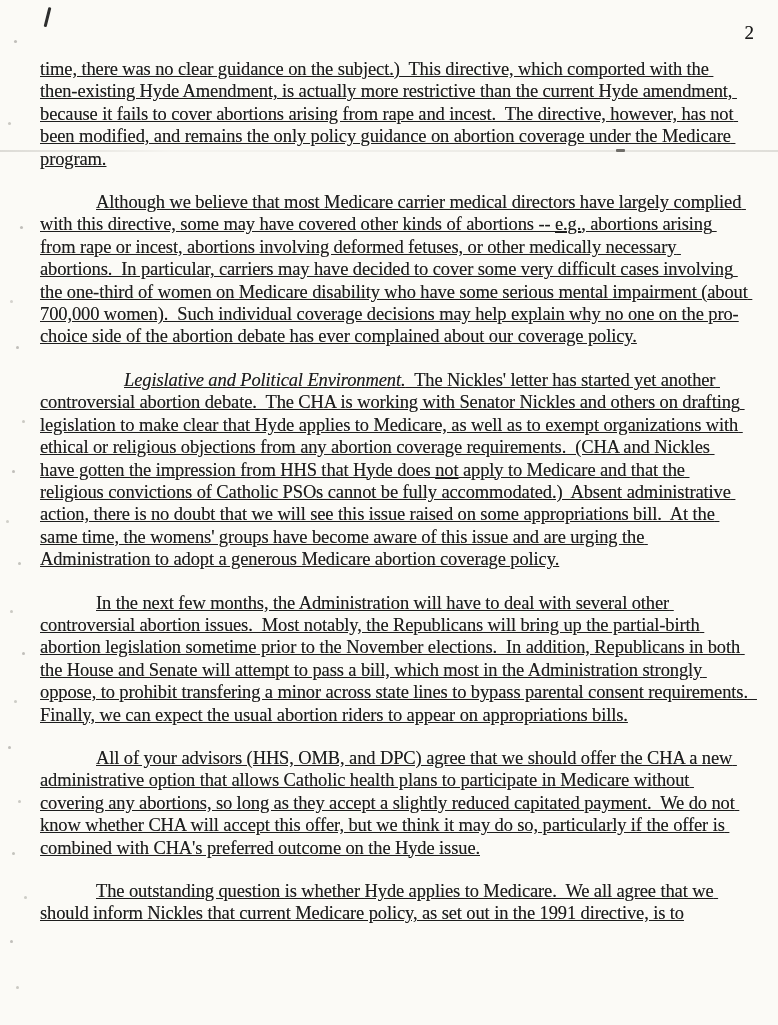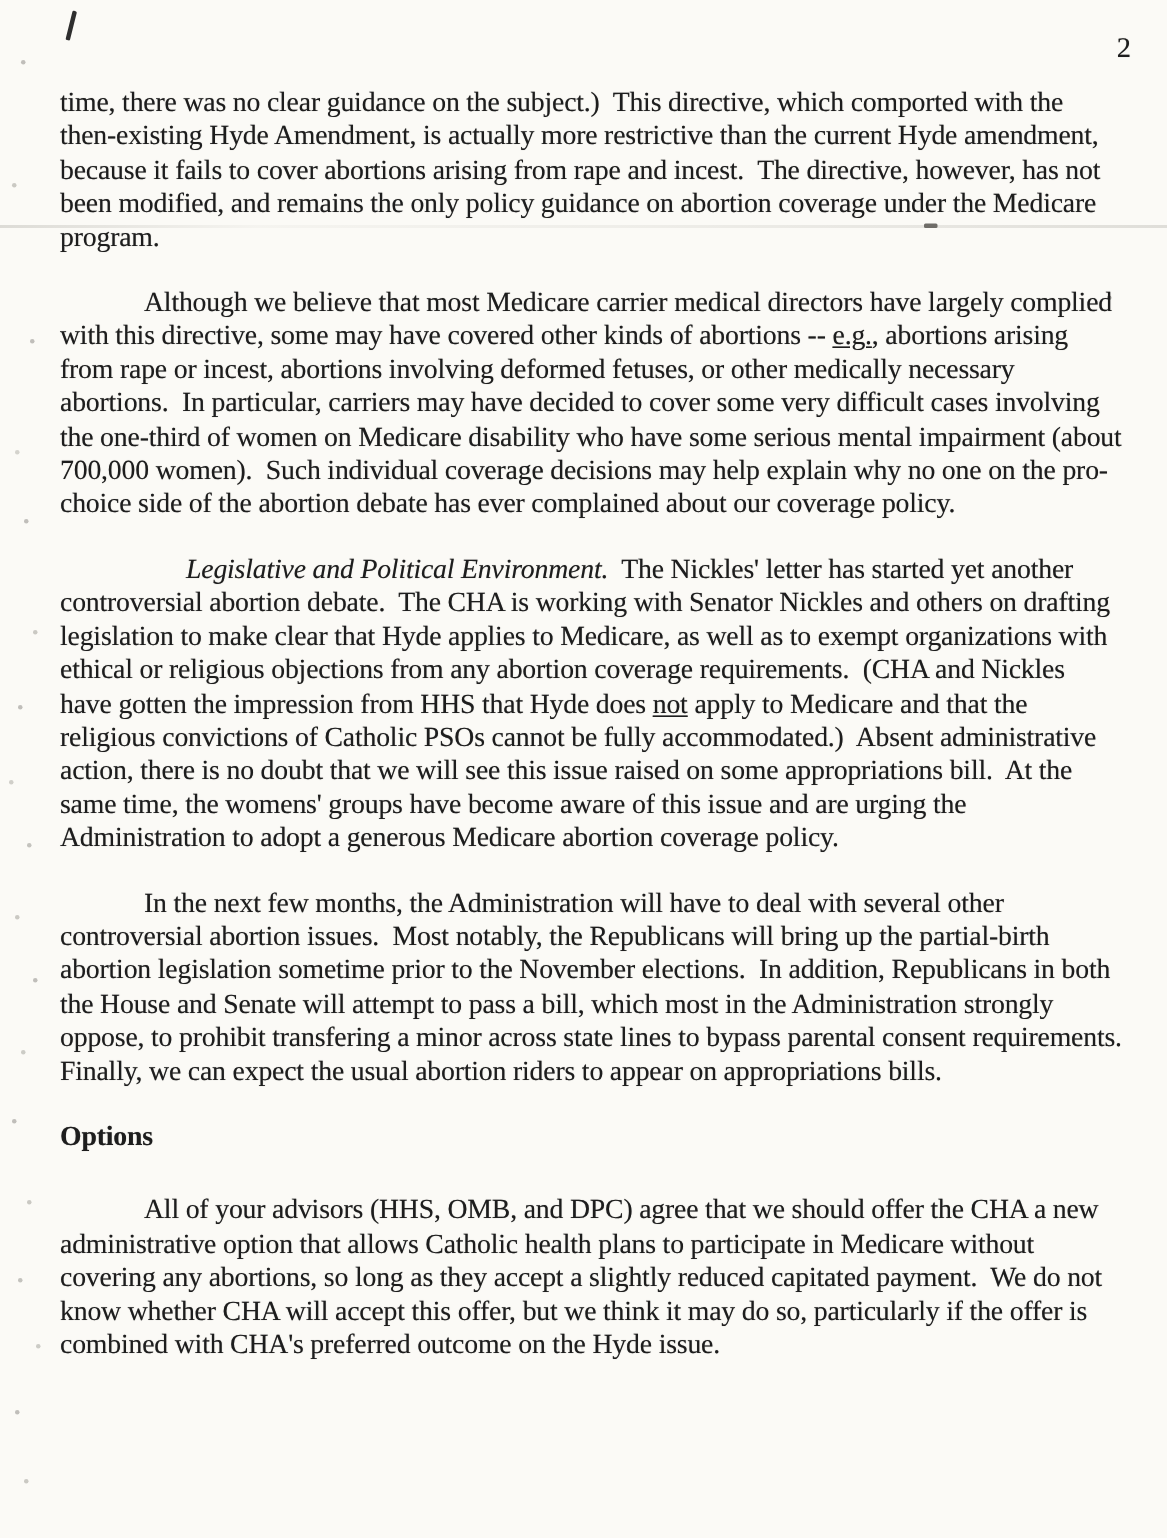--- a/index.html
+++ b/index.html
@@ -22,20 +22,21 @@
   }
   .doc-body {
     position: absolute;
     top: 58px;
     left: 40px;
     width: 708px;
     font-size: 18.5px;
     line-height: 22.4px;
     letter-spacing: -0.12px;
     text-shadow: 0 0 .5px rgba(29,29,29,.5);
+    text-decoration: underline;
   }
   .doc-body p {
     margin: 0 0 21px 0;
     text-indent: 56px;
     white-space: pre-wrap;
   }
   .doc-body p.noindent { text-indent: 0; }
   .doc-body p.last { margin-bottom: 0; }
   .doc-body h3 {
     font-size: 18.5px;
@@ -120,19 +121,19 @@
   <div class="doc-body">
 
     <p class="noindent"><span>time, there was no clear guidance on the subject.)  This directive, which comported with the then-existing Hyde Amendment, is actually more restrictive than the current Hyde amendment, because it fails to cover abortions arising from rape and incest.  The directive, however, has not been modified, and remains the only policy guidance on abortion coverage under the Medicare program.</span></p>
 
     <p><span>Although we believe that most Medicare carrier medical directors have largely complied with this directive, some may have covered other kinds of abortions -- </span><span class="u">e.g.</span><span>, abortions arising from rape or incest, abortions involving deformed fetuses, or other medically necessary abortions.  In particular, carriers may have decided to cover some very difficult cases involving the one-third of women on Medicare disability who have some serious mental impairment (about 700,000 women).  Such individual coverage decisions may help explain why no one on the pro-choice side of the abortion debate has ever complained about our coverage policy.</span></p>
 
     <p><span class="i">Legislative and Political Environment.</span><span>  The Nickles' letter has started yet another controversial abortion debate.  The CHA is working with Senator Nickles and others on drafting legislation to make clear that Hyde applies to Medicare, as well as to exempt organizations with ethical or religious objections from any abortion coverage requirements.  (CHA and Nickles have gotten the impression from HHS that Hyde does </span><span class="u">not</span><span> apply to Medicare and that the religious convictions of Catholic PSOs cannot be fully accommodated.)  Absent administrative action, there is no doubt that we will see this issue raised on some appropriations bill.  At the same time, the womens' groups have become aware of this issue and are urging the Administration to adopt a generous Medicare abortion coverage policy.</span></p>
 
     <p><span>In the next few months, the Administration will have to deal with several other controversial abortion issues.  Most notably, the Republicans will bring up the partial-birth abortion legislation sometime prior to the November elections.  In addition, Republicans in both the House and Senate will attempt to pass a bill, which most in the Administration strongly oppose, to prohibit transfering a minor across state lines to bypass parental consent requirements.  Finally, we can expect the usual abortion riders to appear on appropriations bills.</span></p>
 
-    <h3>Options</h3>
 
     <p><span>All of your advisors (HHS, OMB, and DPC) agree that we should offer the CHA a new administrative option that allows Catholic health plans to participate in Medicare without covering any abortions, so long as they accept a slightly reduced capitated payment.  We do not know whether CHA will accept this offer, but we think it may do so, particularly if the offer is combined with CHA's preferred outcome on the Hyde issue.</span></p>
 
+    <p class="last"><span>The outstanding question is whether Hyde applies to Medicare.  We all agree that we should inform Nickles that current Medicare policy, as set out in the 1991 directive, is to</span></p>
 
   </div>
 </div>
 
 </body></html>

